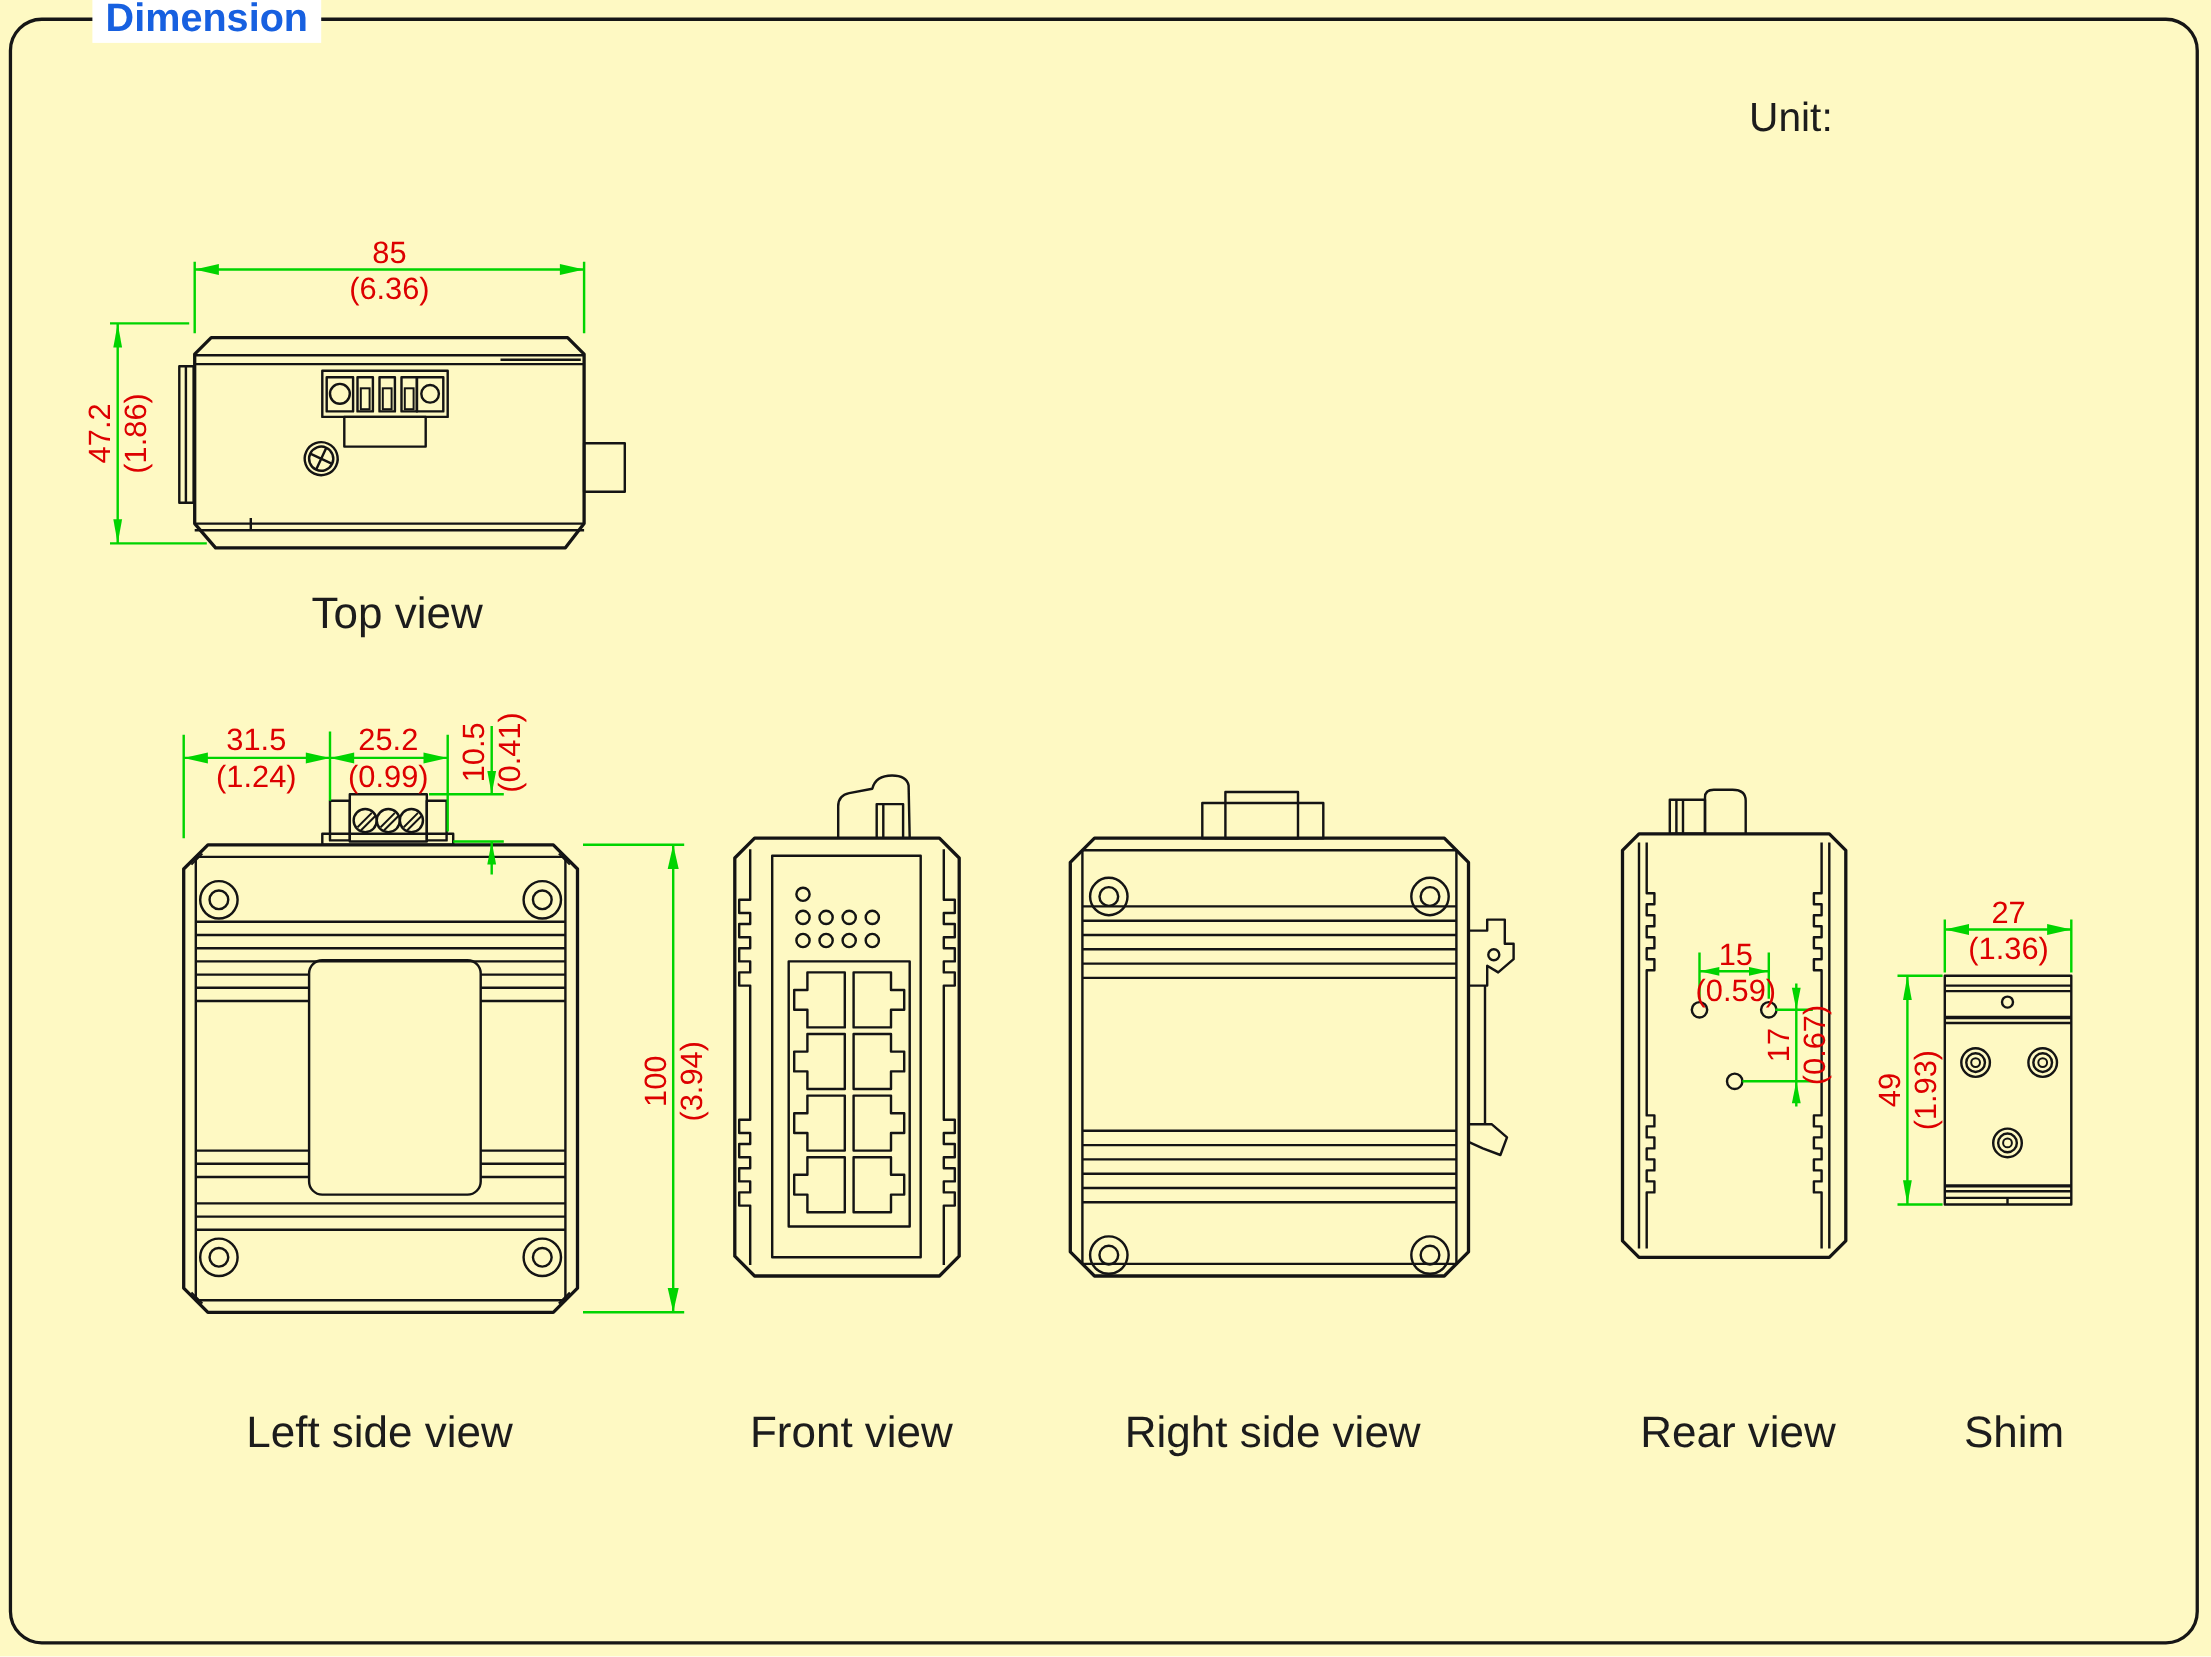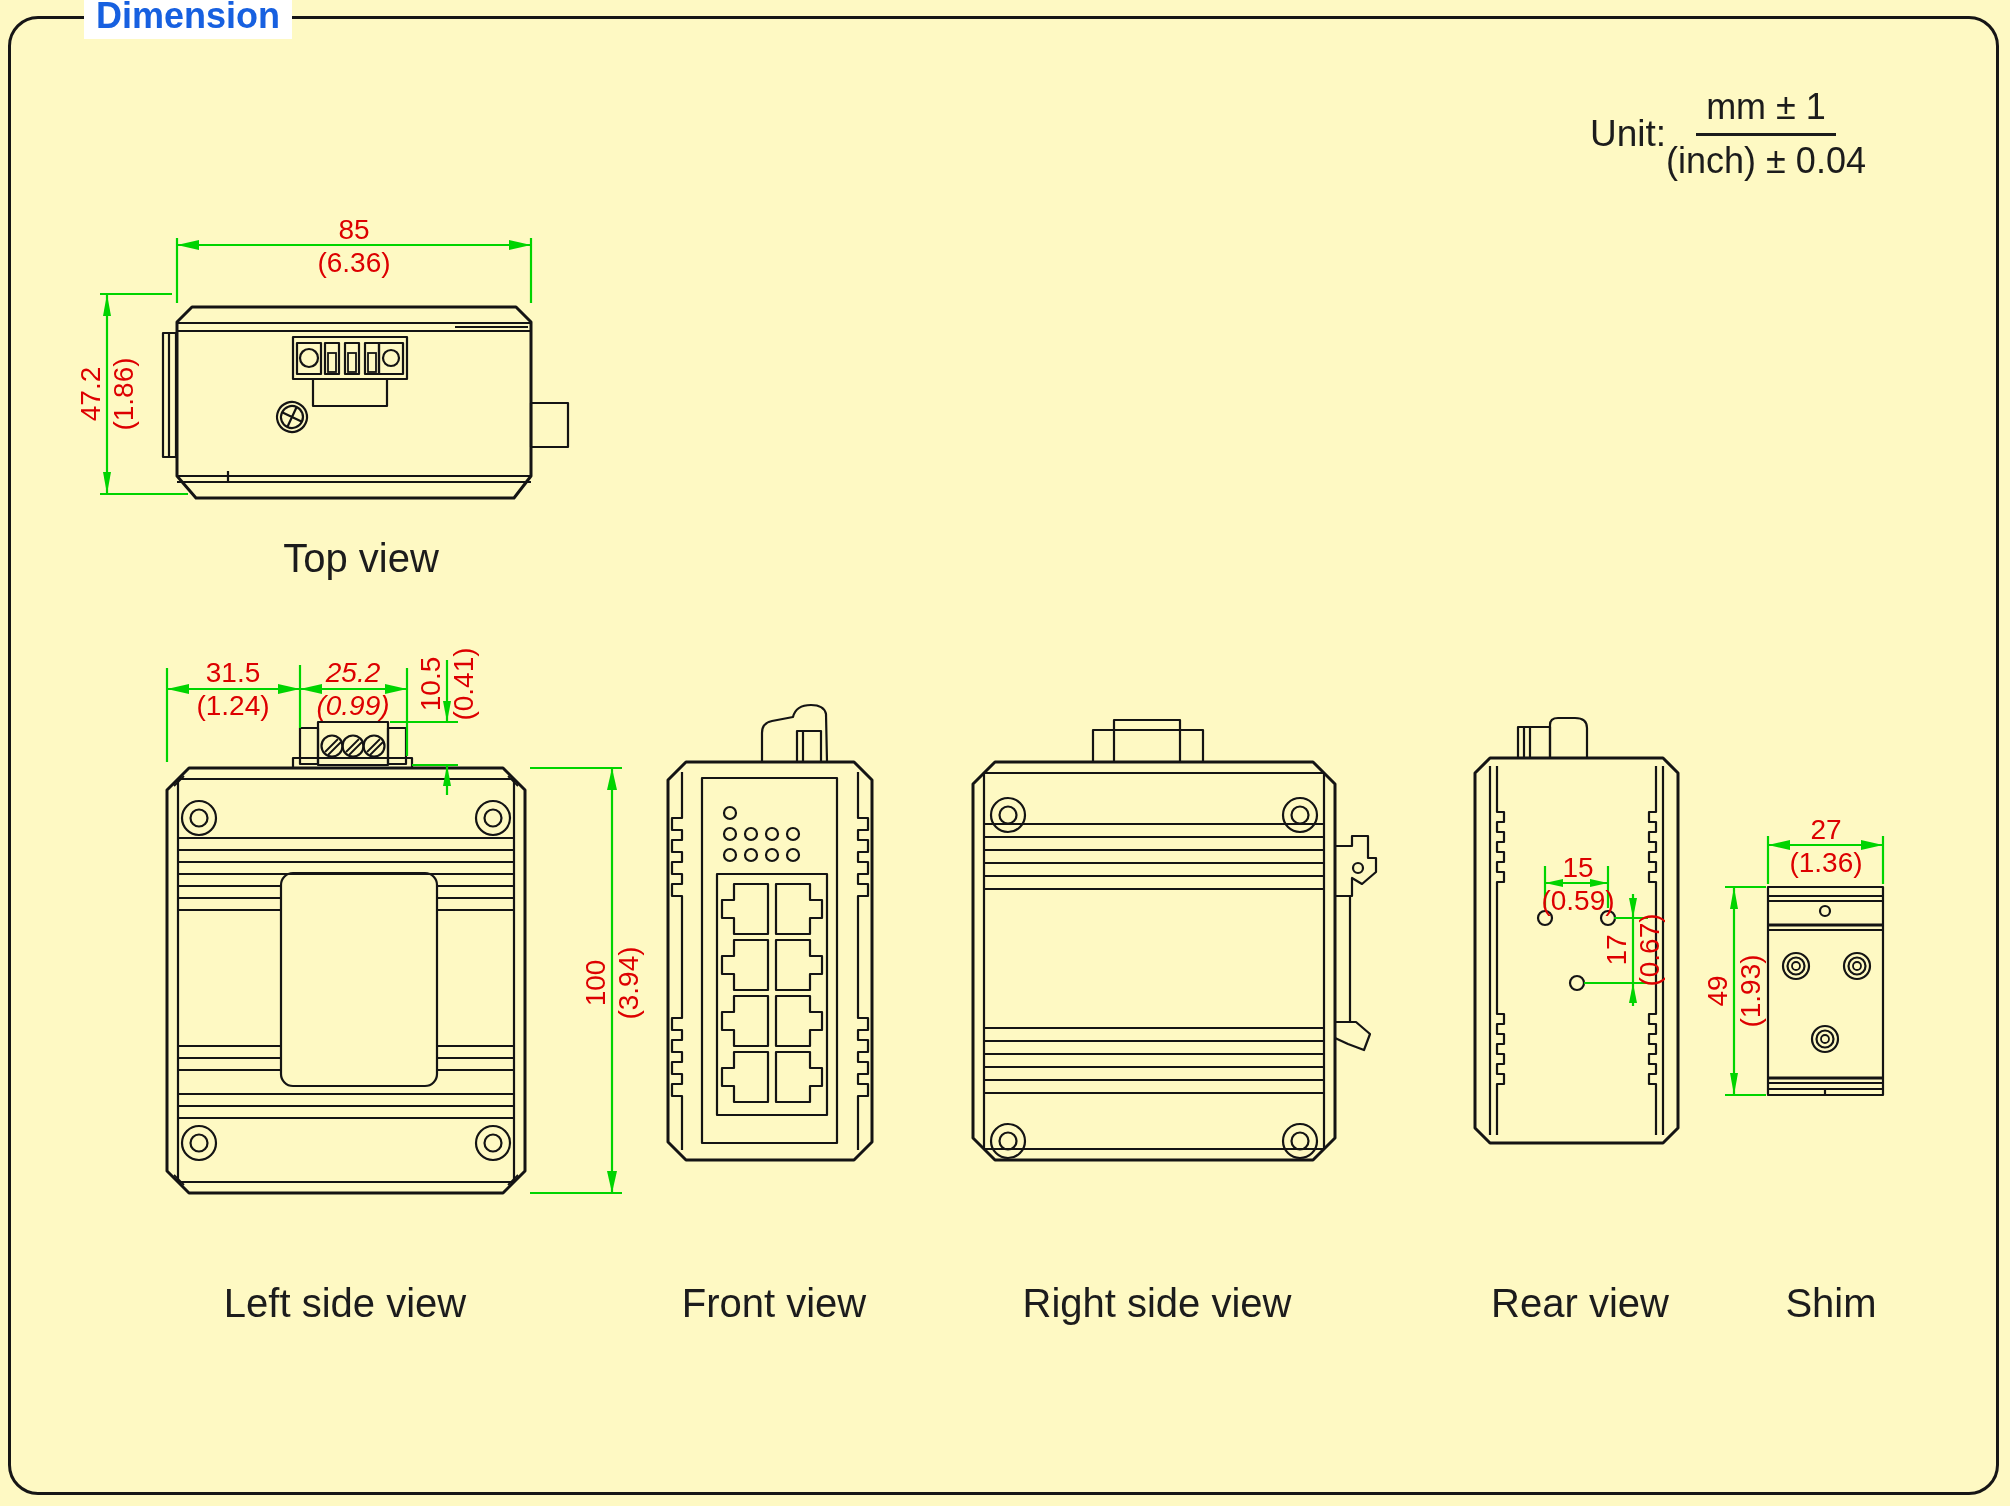--- a/index.html
+++ b/index.html
@@ -29,24 +29,20 @@
 </head>
 <body>
 
 <div class="canvas">
 
   <div class="frame"></div>
   <div class="page-title">Dimension</div>
 
   <div class="unit">
     <span>Unit:</span>
-    <span class="frac">
-      <span class="num">mm ± 1</span>
-      <span class="den">(inch) ± 0.04</span>
-    </span>
   </div>
 
   <svg class="art" viewBox="0 0 2010 1506">
 
     <g>
       <path class="k3" d="M177,322 L192,307 L516,307 L531,322 L531,476 L514,498 L196,498 L177,476 Z"></path>
       <path class="k" d="M177,323 H531 M177,331 H531 M455,327 H528"></path>
       <path class="k" d="M177,476 H531 M177,482 H531 M228,471 V481"></path>
       <g>
         <rect class="k" x="163" y="333" width="13" height="124"></rect>
@@ -263,21 +259,21 @@
     <div>(6.36)</div>
   </div>
   <div class="dim rot" style="left:107px;top:394px;">
     <div>47.2</div>
     <div>(1.86)</div>
   </div>
   <div class="dim" style="left:233px;top:689px;">
     <div>31.5</div>
     <div>(1.24)</div>
   </div>
-  <div class="dim" style="left:353px;top:689px;font-style:italic;">
+  <div class="dim" style="left:353px;top:689px;">
     <div>25.2</div>
     <div>(0.99)</div>
   </div>
   <div class="dim rot" style="left:447px;top:684px;">
     <div>10.5</div>
     <div>(0.41)</div>
   </div>
   <div class="dim rot" style="left:612px;top:983px;">
     <div>100</div>
     <div>(3.94)</div>

